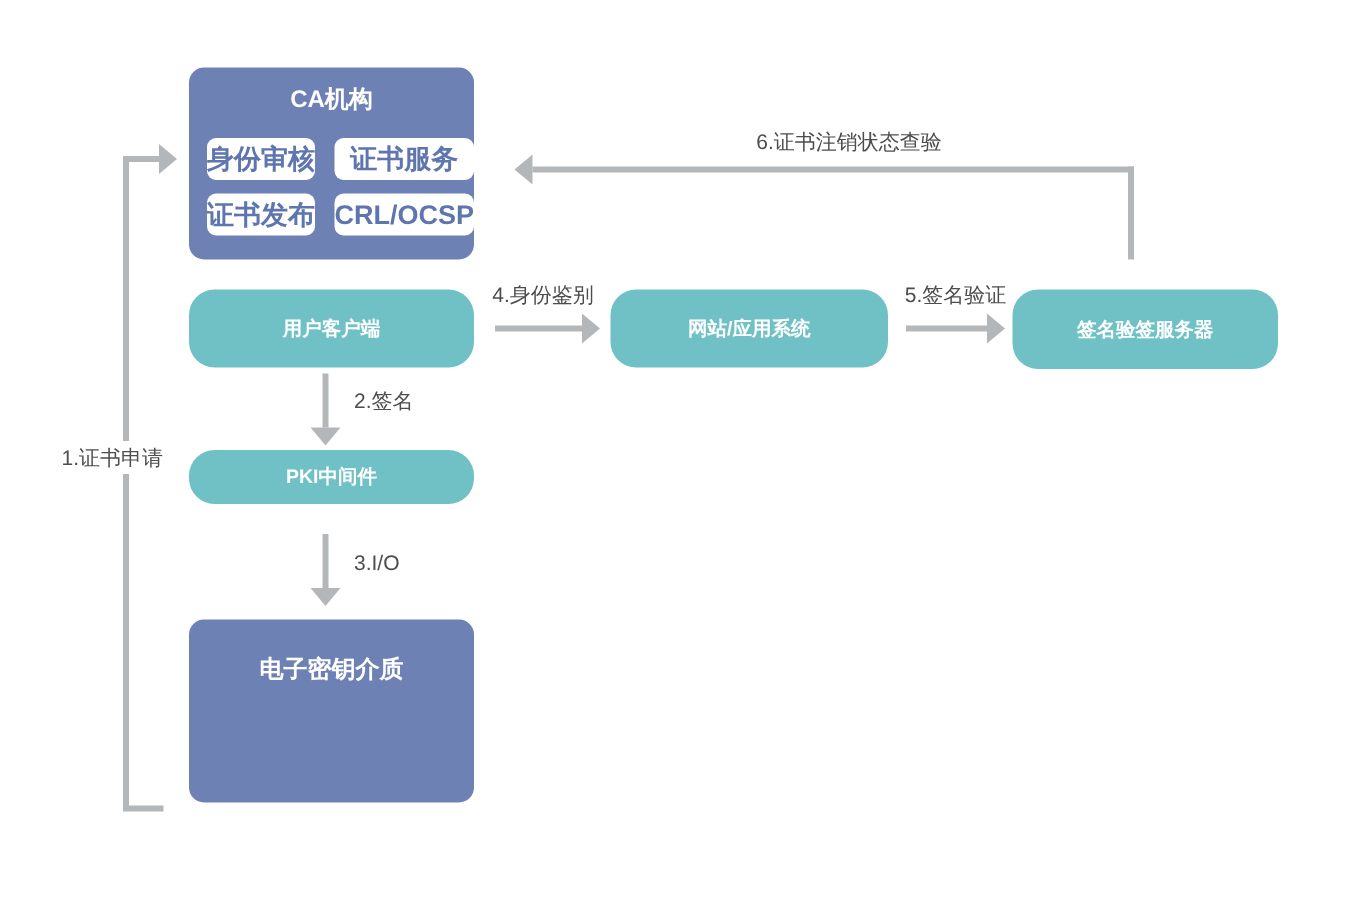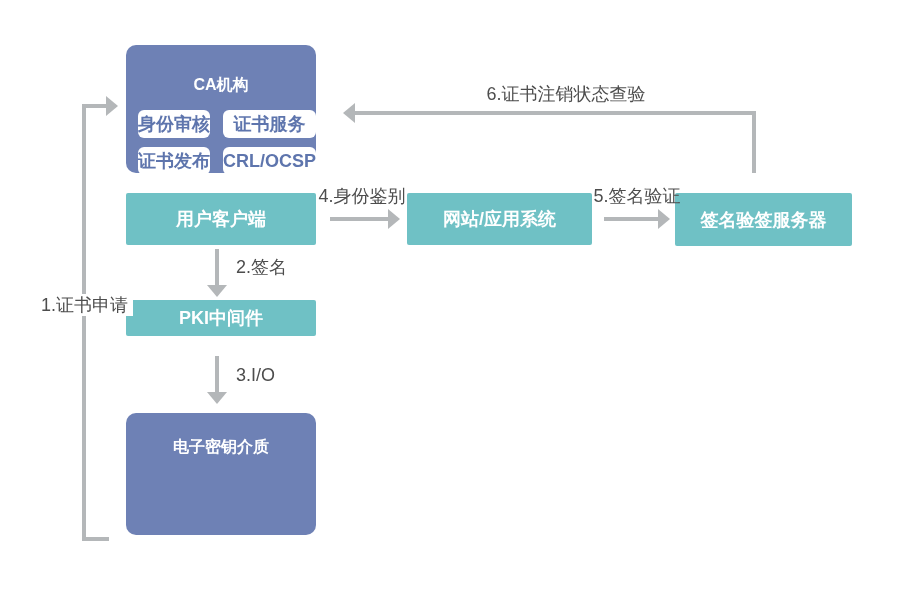--- a/index.html
+++ b/index.html
@@ -49,53 +49,53 @@
     align-items: center;
     justify-content: center;
     font-size: 18px;
     font-weight: 700;
     color: var(--subnode_text);
     white-space: nowrap;
   }
   .tealnode {
     position: absolute;
     background: var(--node_teal);
-    border-radius: 2px;
+    border-radius: 17px;
     color: #fff;
     display: flex;
     align-items: center;
     justify-content: center;
-    font-size: 18px;
+    font-size: 13px;
     font-weight: 700;
     white-space: nowrap;
   }
   
   .seg { position: absolute; background: var(--arrow); }
   .head { position: absolute; width: 0; height: 0; }
   .head-right { border-top: 10px solid transparent; border-bottom: 10px solid transparent; border-left: 12px solid var(--arrow); }
   .head-left  { border-top: 10px solid transparent; border-bottom: 10px solid transparent; border-right: 12px solid var(--arrow); }
   .head-down  { border-left: 10px solid transparent; border-right: 10px solid transparent; border-top: 12px solid var(--arrow); }
   
   .flowlabel {
     position: absolute;
-    font-size: 18px;
+    font-size: 14px;
     color: var(--flow_label);
     line-height: 18px;
     white-space: nowrap;
   }
   .flowlabel.centered { text-align: center; }
   .flowlabel.on-line { background: var(--background); padding: 2px 5px; }
 </style>
 </head>
 <body>
 
 <div class="canvas">
 
   <div class="bignode" style="left:126px; top:45px; width:190px; height:128px;">
-    <div class="title" style="margin-top:28px;">CA机构</div>
+    <div class="title" style="margin-top:10px;">CA机构</div>
     <div class="subgrid">
       <div class="subnode">身份审核</div>
       <div class="subnode">证书服务</div>
       <div class="subnode">证书发布</div>
       <div class="subnode">CRL/OCSP</div>
     </div>
   </div>
 
   <div class="tealnode" style="left:126px; top:193px; width:190px; height:52px;">用户客户端</div>
 

